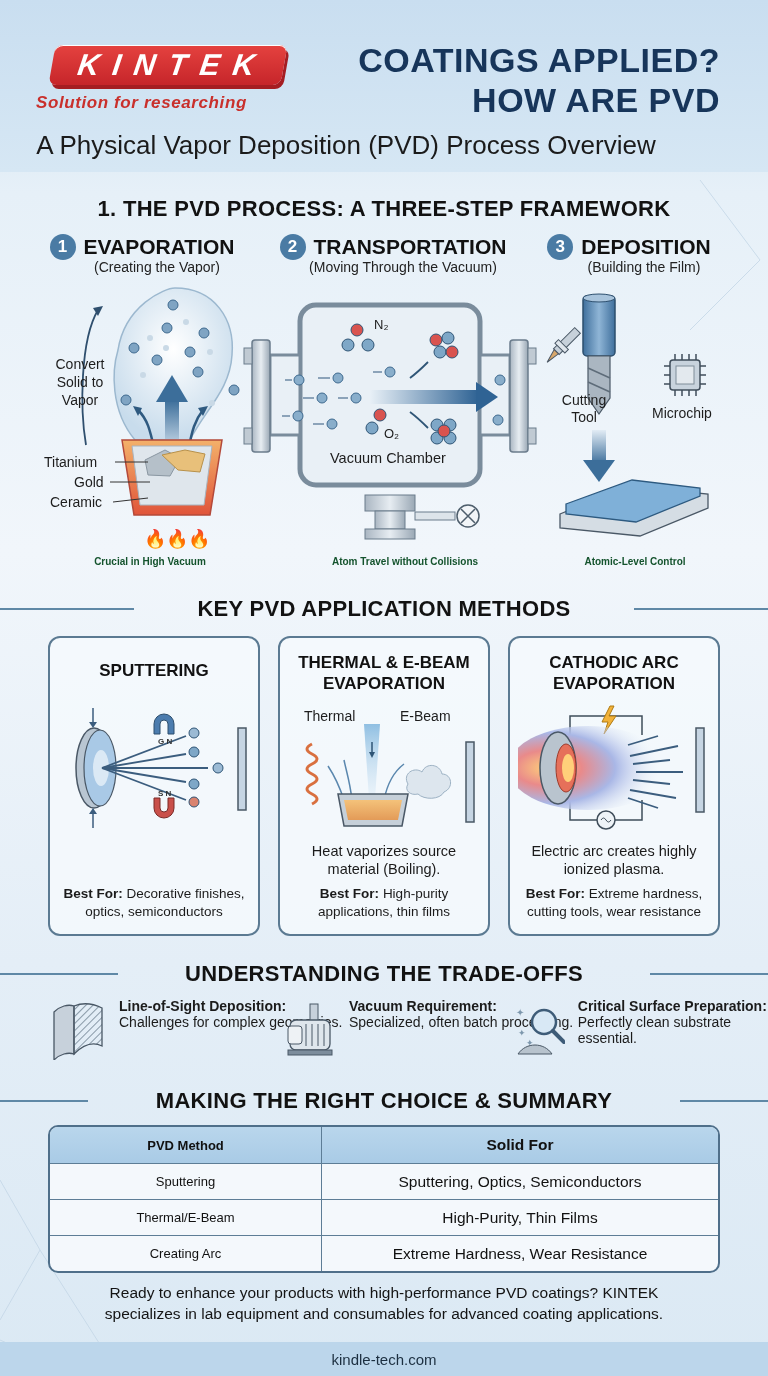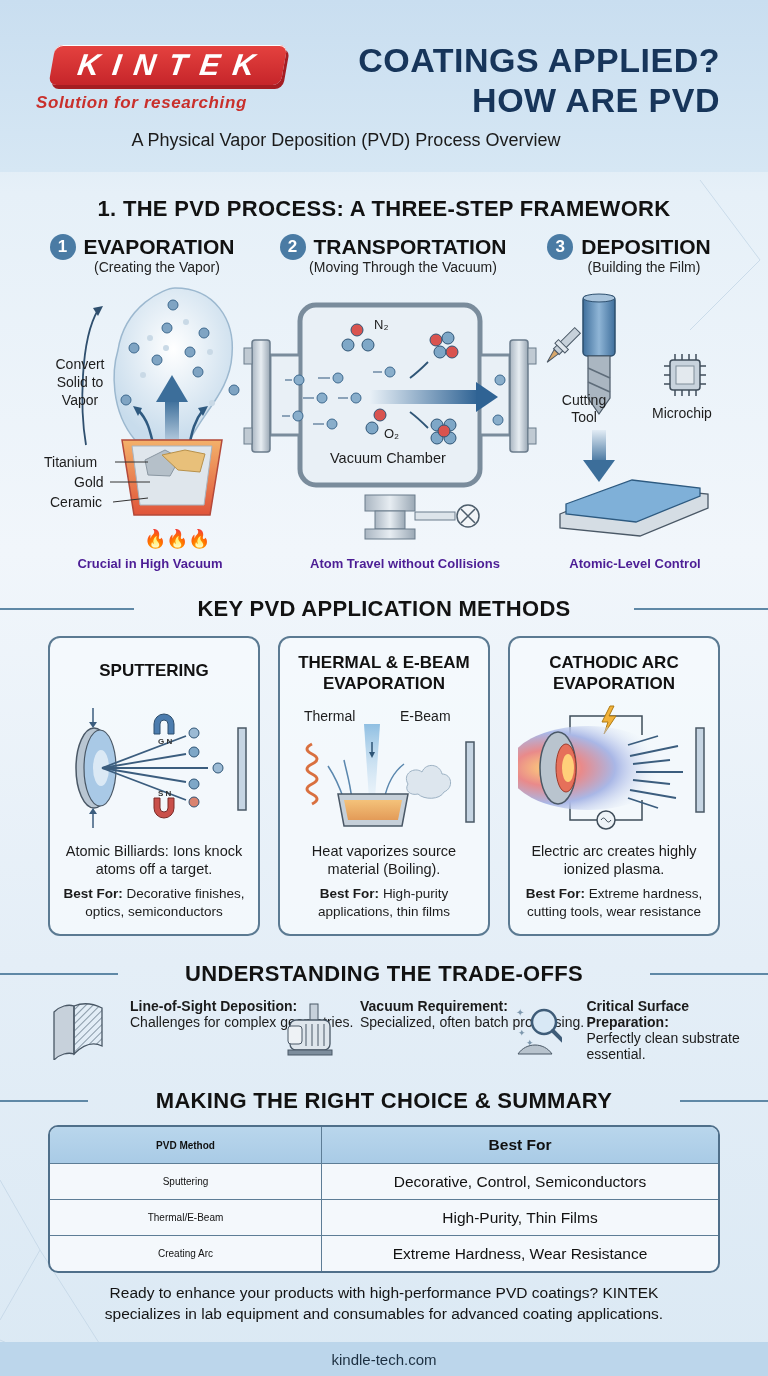--- a/index.html
+++ b/index.html
@@ -18,55 +18,55 @@
   .logo-badge {
     width: 232px; height: 40px; margin-left: 16px;
     background: linear-gradient(180deg,#e5423f,#c6252a);
     border-radius: 8px; transform: skewX(-10deg);
     box-shadow: 3px 4px 0 #a51d22, 0 1px 0 #fff inset;
     display: flex; align-items: center; justify-content: center;
   }
   .logo-badge span { color: #fff; font-weight: 700; font-style: italic; font-size: 30px; letter-spacing: 13px; transform: skewX(2deg); padding-left: 10px; }
   .logo-tag { color: #c9302c; font-weight: 700; font-style: italic; font-size: 17px; margin-top: 8px; letter-spacing: 0.6px; }
   .main-title { position: absolute; right: 48px; top: 40px; text-align: right; color: #17355a; font-weight: 700; font-size: 34px; line-height: 40px; letter-spacing: 0.5px; }
-  .subtitle { position: absolute; left: 0; width: 692px; top: 130px; text-align: center; font-size: 18px; color: #1b1b1b; }
+  .subtitle { position: absolute; left: 0; width: 692px; top: 130px; text-align: center; font-size: 26px; color: #1b1b1b; }
 
   .section-title { position: absolute; left: 0; width: 768px; text-align: center; font-weight: 700; font-size: 22px; color: #121212; letter-spacing: 0.3px; }
   .rule-title { display: flex; align-items: center; justify-content: space-between; gap: 14px; }
   .rule-title .rule { flex: 0 0 auto; height: 2px; background: #5f88a6; }
 
   
   .step { position: absolute; top: 234px; text-align: center; }
   .step-head { display: flex; align-items: center; justify-content: center; gap: 8px; }
   .step-num { width: 26px; height: 26px; border-radius: 50%; background: #4a7ba4; color: #fff; font-weight: 700; font-size: 17px; display: flex; align-items: center; justify-content: center; }
   .step-name { font-weight: 700; font-size: 21px; color: #111; }
   .step-sub { font-size: 14px; color: #222; margin-top: -1px; }
-  .step-cap { position: absolute; top: 556px; font-weight: 700; font-size: 13px; text-align: center; color: #4c1d95; }
+  .step-cap { position: absolute; top: 556px; font-weight: 700; font-size: 10px; text-align: center; color: #14532d; }
   .lbl { position: absolute; font-size: 14px; color: #1d1d1d; }
   .lbl.b { font-weight: 400; }
 
   
   .card { position: absolute; top: 636px; width: 212px; height: 300px; border: 2px solid #5b7a92; border-radius: 12px; background: rgba(244,249,253,0.85); text-align: center; }
   .card-title { font-weight: 700; font-size: 17px; line-height: 21px; color: #111; margin-top: 14px; }
   .card-art { position: absolute; left: 8px; top: 60px; width: 196px; height: 130px; }
   .card-desc { position: absolute; left: 6px; right: 6px; top: 204px; font-size: 14.5px; line-height: 18px; color: #1b1b1b; }
   .card-best { position: absolute; left: 4px; right: 4px; top: 247px; font-size: 13.5px; line-height: 18px; color: #1b1b1b; }
   .card-best b { font-weight: 700; }
 
   
-  .trade { position: absolute; top: 998px; display: flex; gap: 24px; align-items: flex-start; }
+  .trade { position: absolute; top: 998px; display: flex; gap: 13px; align-items: flex-start; }
   .trade-text { font-size: 14px; line-height: 16px; color: #1b1b1b; }
   .trade-text b { display: block; font-weight: 700; }
 
   
   .tbl { position: absolute; left: 48px; top: 1125px; width: 672px; border: 2px solid #4f6f8a; border-radius: 10px; overflow: hidden; background: #f4f8fc; }
   .tbl-row { display: flex; height: 36px; border-top: 1.5px solid #5d7d96; }
   .tbl-row:first-child { border-top: none; }
   .tbl-row.head { background: linear-gradient(180deg,#b9d6ec,#a9cbe6); font-weight: 700; height: 36px; }
-  .tbl-c1 { width: 272px; border-right: 1.5px solid #5d7d96; display: flex; align-items: center; justify-content: center; font-size: 10px; }
+  .tbl-c1 { width: 272px; border-right: 1.5px solid #5d7d96; display: flex; align-items: center; justify-content: center; font-size: 13px; }
   .tbl-c2 { flex: 1; display: flex; align-items: center; justify-content: center; font-size: 15.5px; }
 
   .cta { position: absolute; left: 0; width: 768px; top: 1282px; text-align: center; font-size: 15.5px; line-height: 21px; color: #141414; }
   .footer { position: absolute; left: 0; top: 1342px; width: 768px; height: 34px; background: #bcd6eb; display: flex; align-items: center; justify-content: center; font-size: 15px; color: #1c2f40; }
 </style>
 </head>
 <body>
 
 <svg class="bg-lines" width="768" height="1376">
   <g stroke="#c3d6e6" stroke-width="1" fill="none" opacity="0.8">
@@ -331,21 +331,20 @@
         <circle cx="136" cy="104" r="5" fill="#d9836f"></circle>
       </g>
     <line x1="35" y1="10" x2="35" y2="26" stroke="#3b5d7e" stroke-width="1.5"></line>
       <polygon points="31,24 39,24 35,30" fill="#3b5d7e"></polygon>
     <line x1="35" y1="130" x2="35" y2="114" stroke="#3b5d7e" stroke-width="1.5"></line>
       <polygon points="31,116 39,116 35,110" fill="#3b5d7e"></polygon>
     <rect x="180" y="30" width="8" height="82" fill="#c6d5e3" stroke="#4a5866" stroke-width="1.5"></rect>
     <text x="100" y="46" font-size="8" font-weight="700" fill="#333">G N</text>
     <text x="100" y="98" font-size="8" font-weight="700" fill="#333">S N</text>
   </svg>
-  <div class="card-desc">Atomic Billiards: Ions knock atoms off a target.</div>
   <div class="card-best"><b>Best For:</b> <span>Decorative finishes, optics, semiconductors</span></div>
 </div>
 
 <div class="card" style="left:278px;">
   <div class="card-title">THERMAL &amp; E-BEAM EVAPORATION</div>
   <div class="lbl" style="left:24px; top:70px;">Thermal</div>
   <div class="lbl" style="left:120px; top:70px;">E-Beam</div>
   <svg class="card-art" style="top:86px; height:110px;" viewBox="0 0 196 110">
     <defs>
         <linearGradient id="beam" x1="0" y1="0" x2="0" y2="1">
@@ -455,25 +454,25 @@
 
 <div class="section-title rule-title" style="top:1088px;">
   <span class="rule" style="width:88px;"></span>
   <span>MAKING THE RIGHT CHOICE &amp; SUMMARY</span>
   <span class="rule" style="width:88px;"></span>
 </div>
 
 <div class="tbl">
   <div class="tbl-row head">
     <div class="tbl-c1">PVD Method</div>
-    <div class="tbl-c2">Best For</div>
+    <div class="tbl-c2">Solid For</div>
   </div>
   <div class="tbl-row">
     <div class="tbl-c1">Sputtering</div>
-    <div class="tbl-c2">Decorative, Control, Semiconductors</div>
+    <div class="tbl-c2">Sputtering, Optics, Semiconductors</div>
   </div>
   <div class="tbl-row">
     <div class="tbl-c1">Thermal/E-Beam</div>
     <div class="tbl-c2">High-Purity, Thin Films</div>
   </div>
   <div class="tbl-row">
     <div class="tbl-c1">Creating Arc</div>
     <div class="tbl-c2">Extreme Hardness, Wear Resistance</div>
   </div>
 </div>

